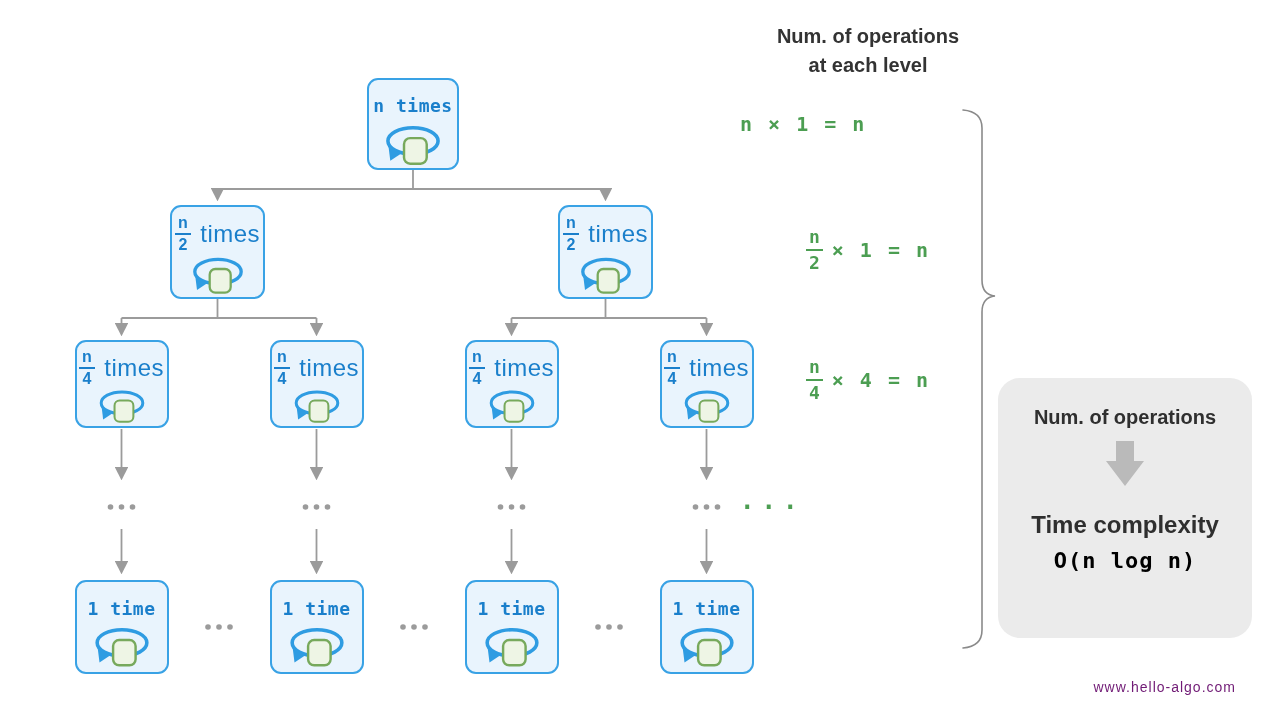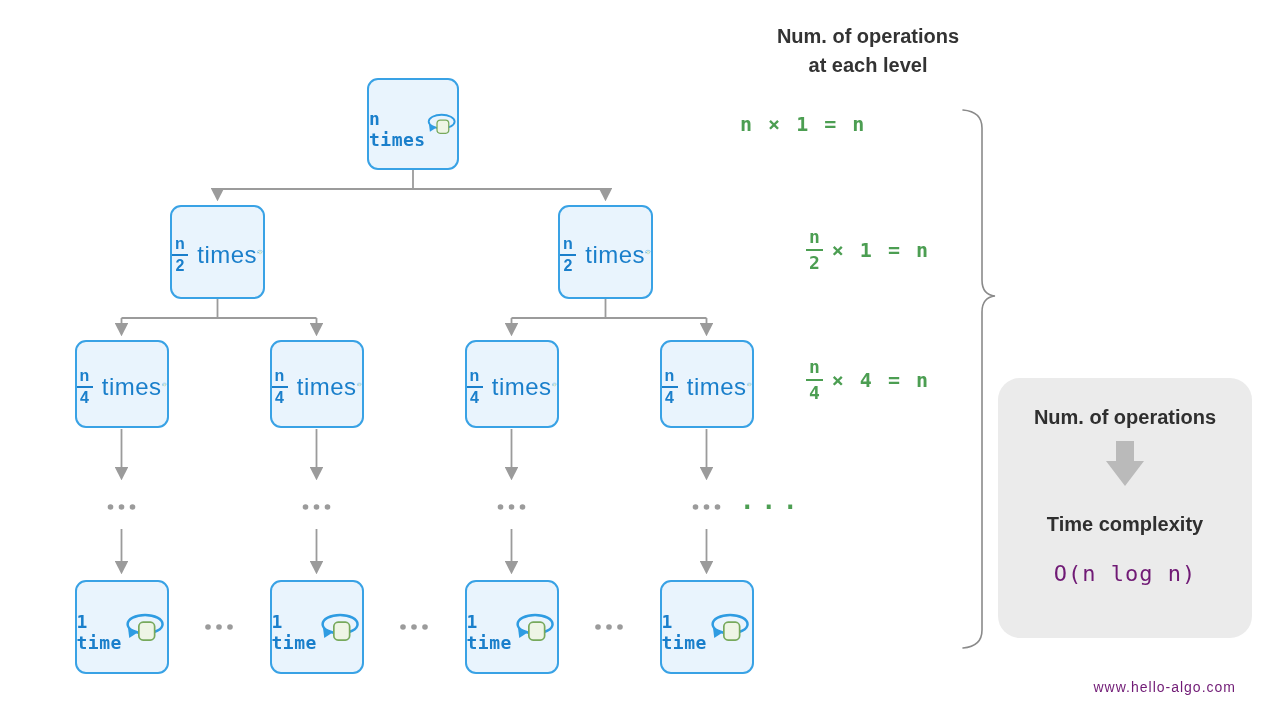--- a/index.html
+++ b/index.html
@@ -6,21 +6,21 @@
   #canvas{
     position:relative;width:1280px;height:720px;background:#ffffff;overflow:hidden;
     font-family:"Liberation Sans",sans-serif;
   }
   .mono{font-family:"DejaVu Sans Mono",monospace;}
 
   
   .node{
     position:absolute;box-sizing:border-box;
     background:#e9f4fd;border:2.4px solid #39a2e5;border-radius:11px;
-    display:flex;flex-direction:row;align-items:center;
+    display:flex;flex-direction:column;align-items:center;
     z-index:2;
   }
   .nlabel{
     margin-top:9px;color:#1a7fcb;font-weight:bold;font-size:18px;
     letter-spacing:.5px;display:flex;align-items:center;justify-content:center;height:34px;
   }
   .frac-row{gap:9px;margin-top:6px;height:46px;}
   .frac{display:inline-flex;flex-direction:column;align-items:center;line-height:1;}
   .frac .fnum{font-size:16px;padding:0 3px 2px 3px;border-bottom:2px solid #1a7fcb;}
   .frac .fden{font-size:16px;padding-top:2px;}
@@ -54,22 +54,22 @@
   
   .summary-box{
     position:absolute;left:998px;top:378px;width:254px;height:260px;
     background:#ebebeb;border-radius:22px;text-align:center;z-index:1;
   }
   .sb-title{margin-top:27px;color:#2f2f2f;font-weight:bold;font-size:20px;line-height:25px;}
   .sb-formula{margin-top:13px;color:#4c9e52;font-weight:bold;font-size:20px;
     font-family:"DejaVu Sans Mono",monospace;letter-spacing:.5px;}
   .sb-formula sub{font-size:13px;}
   .sb-arrow{margin-top:11px;}
-  .sb-title2{margin-top:21px;color:#2f2f2f;font-weight:bold;font-size:20px;line-height:25px;}
-  .sb-big-o{margin-top:24px;color:#701a75;font-weight:normal;font-size:22px;
+  .sb-title2{margin-top:21px;color:#2f2f2f;font-weight:bold;font-size:24px;line-height:25px;}
+  .sb-big-o{margin-top:11px;color:#000000;font-weight:bold;font-size:22px;
     font-family:"DejaVu Sans Mono",monospace;letter-spacing:1px;}
 
   .watermark{
     position:absolute;right:44px;top:679px;
     font-family:Liberation Sans, sans-serif;font-size:14px;color:#701a75;letter-spacing:1px;
   }
 
   svg.overlay{position:absolute;left:0;top:0;z-index:0;}
 </style>
 </head>

